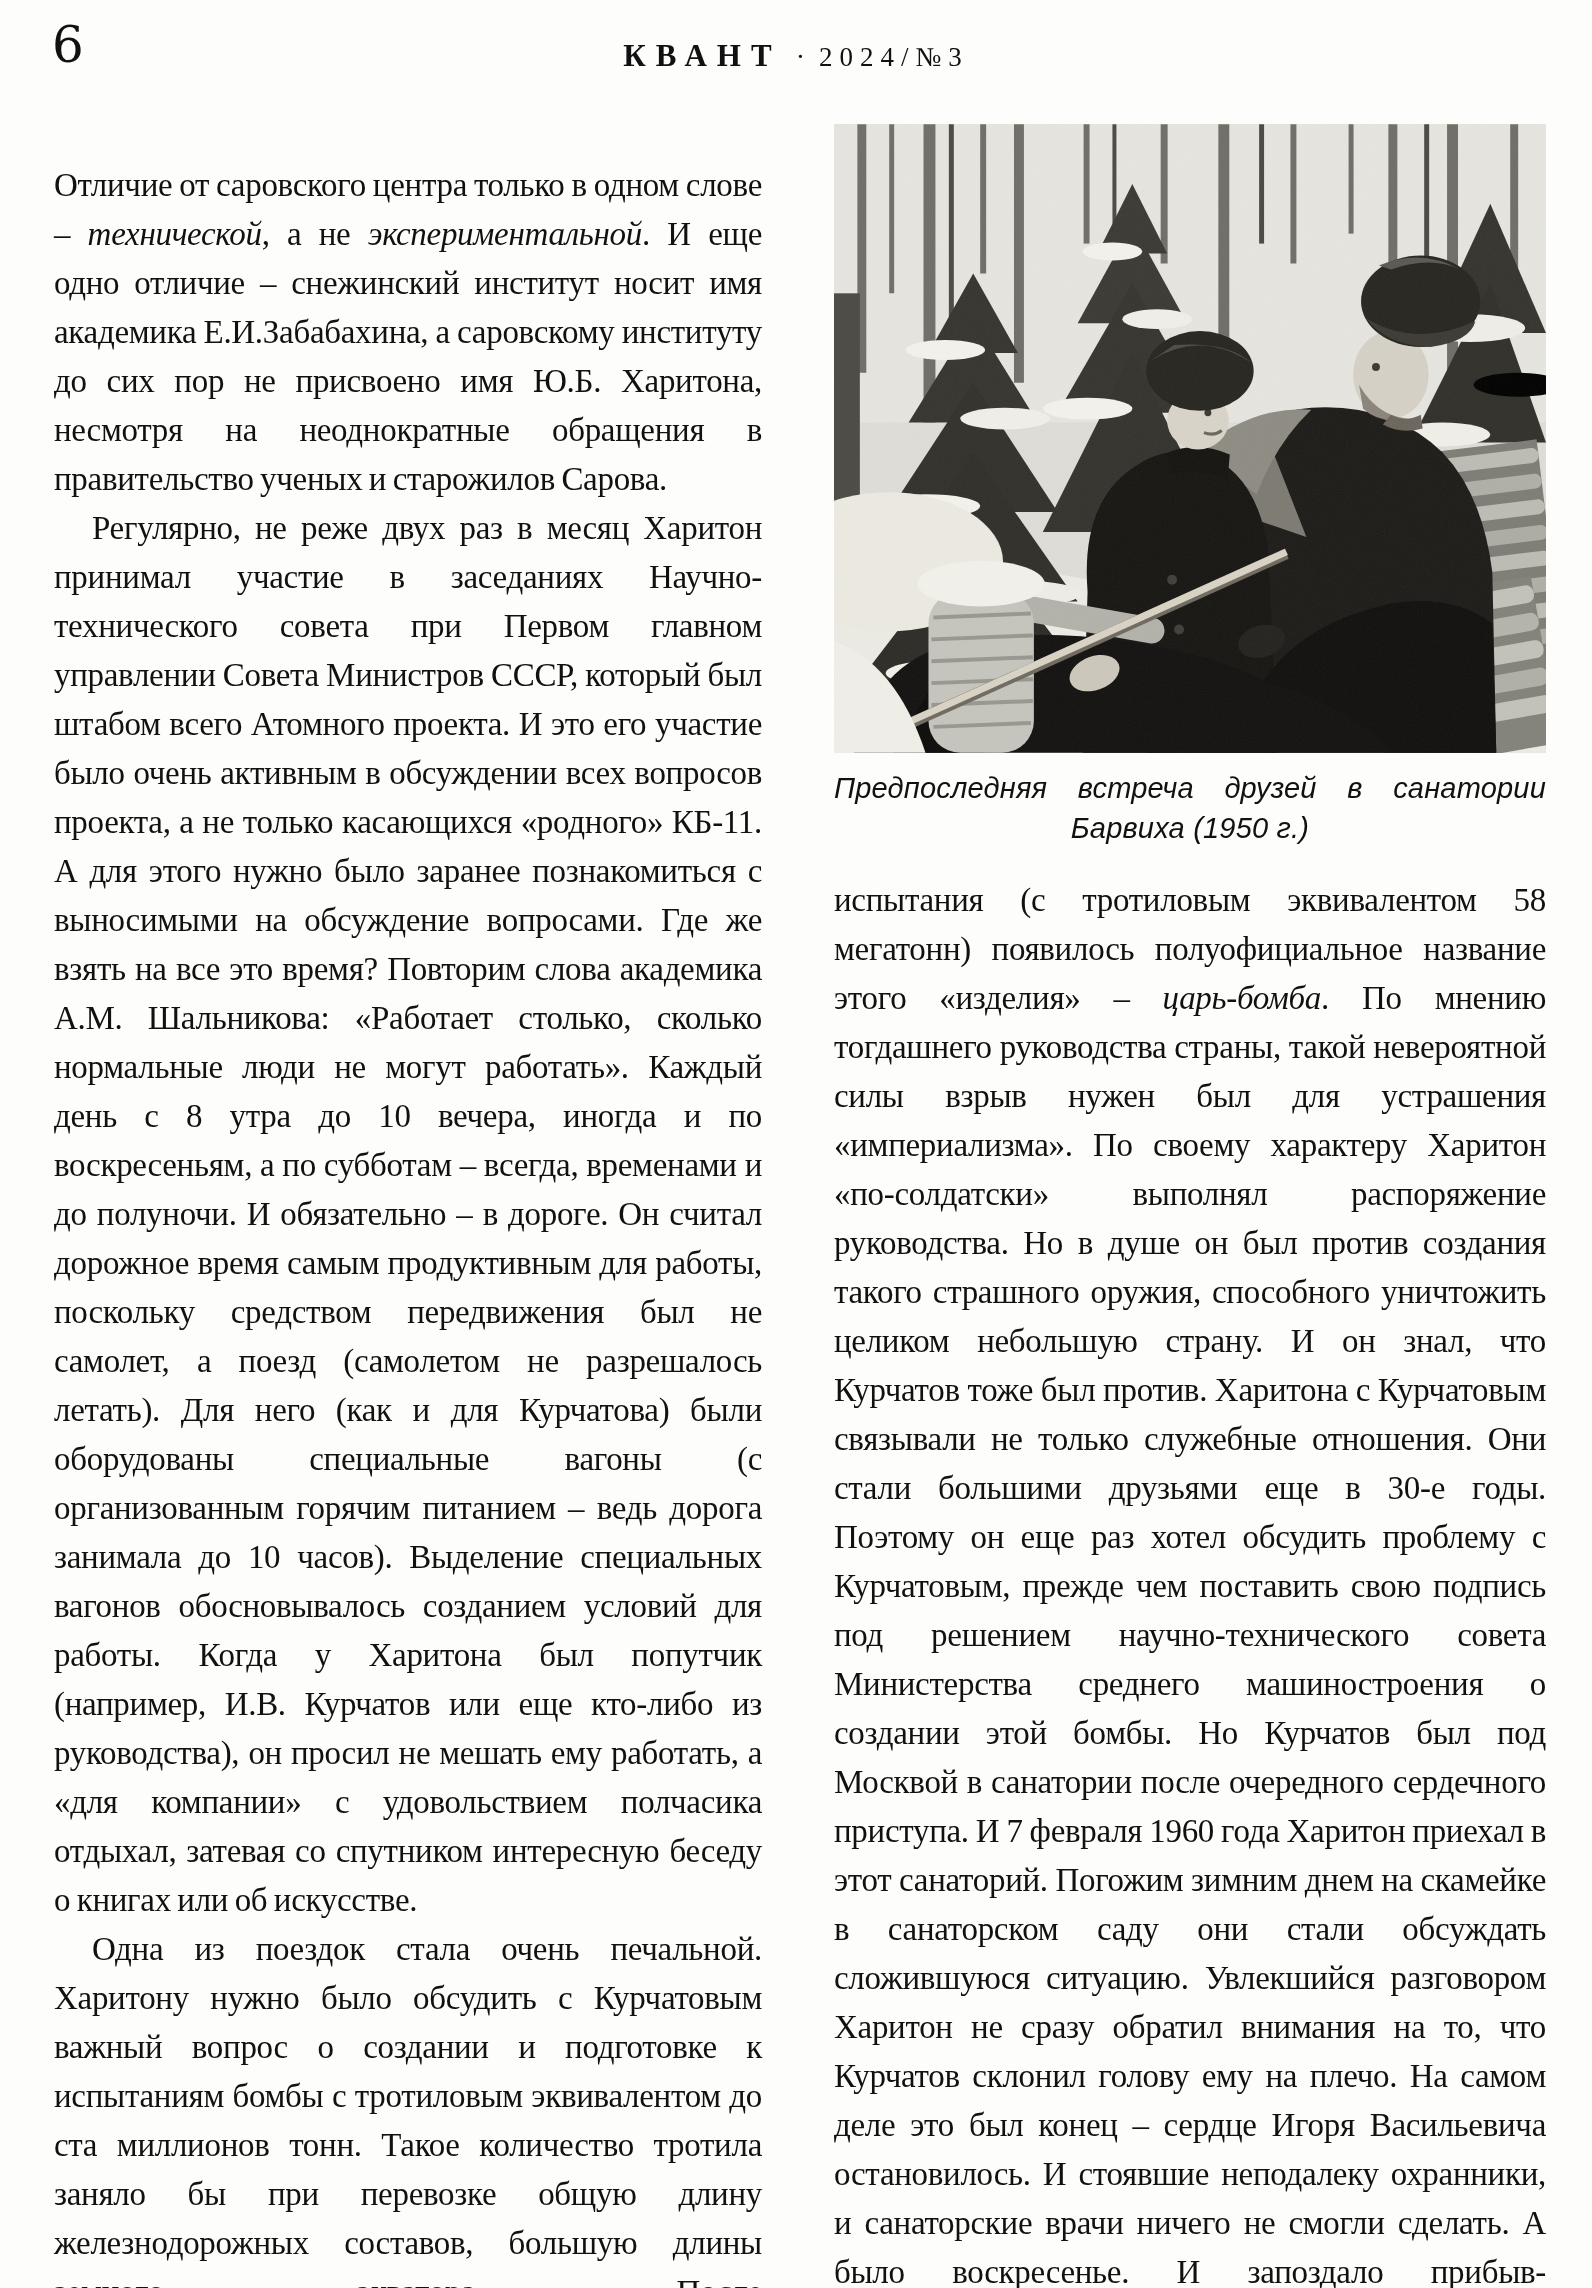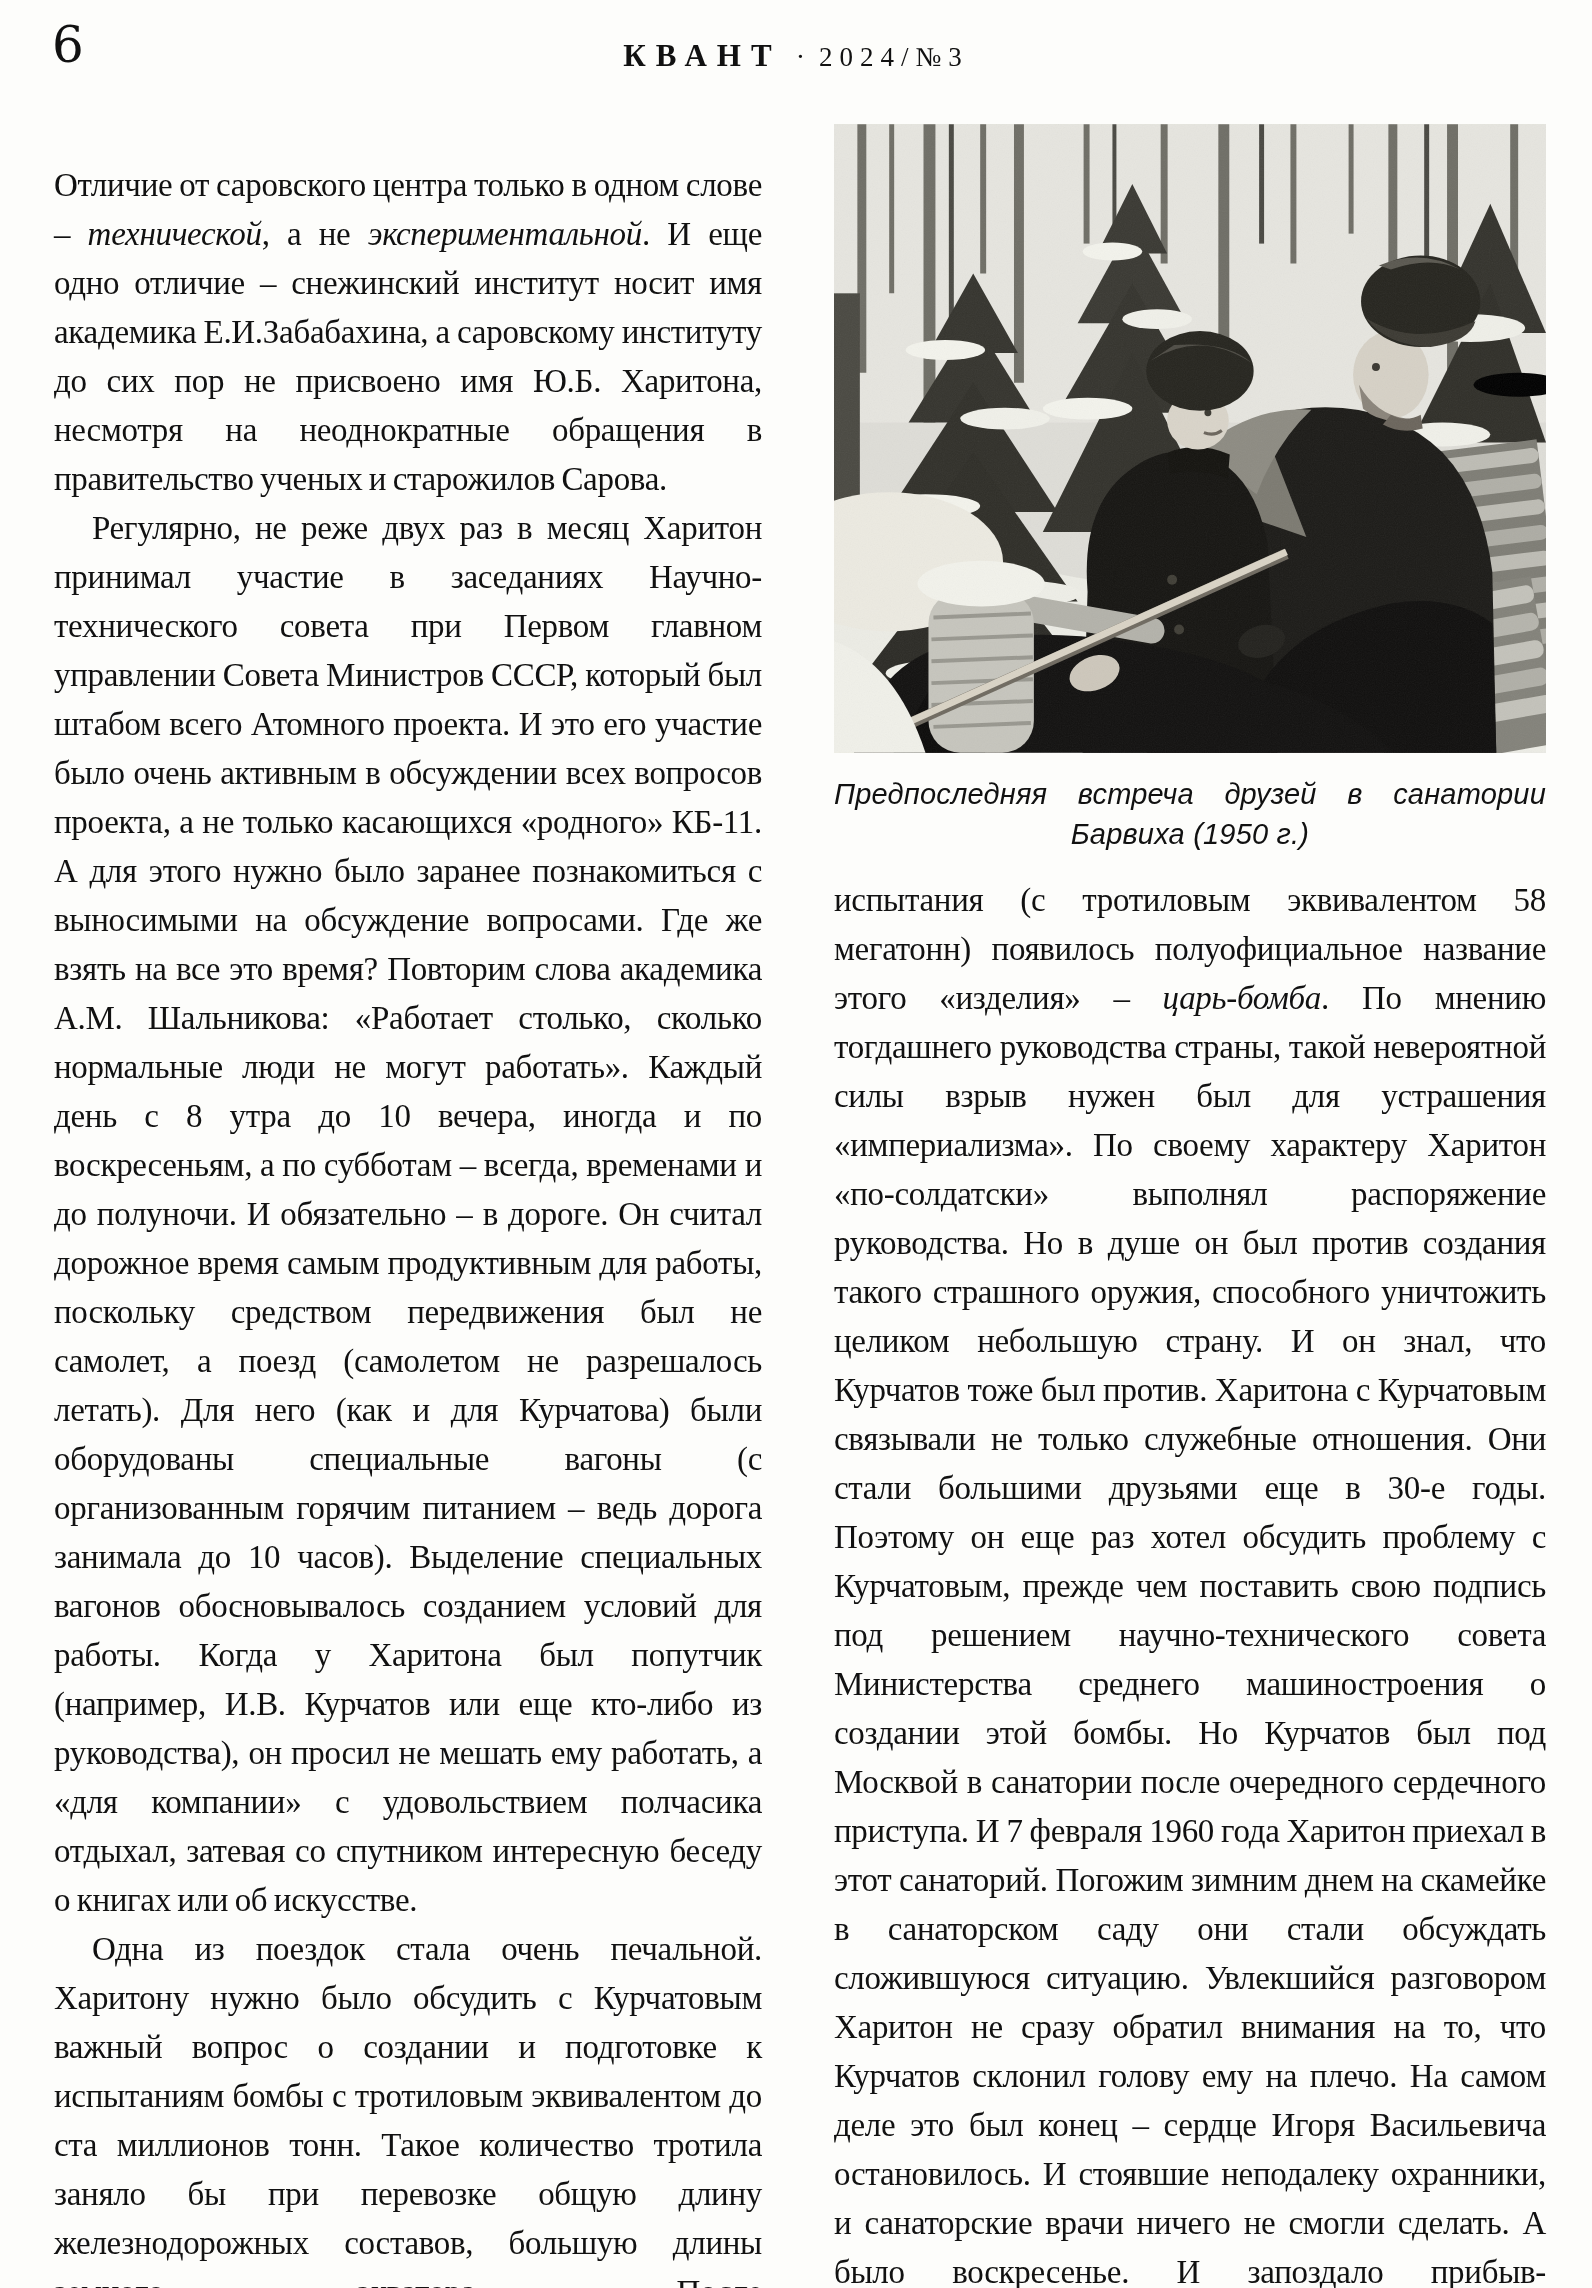--- a/index.html
+++ b/index.html
@@ -35,21 +35,21 @@
   .col-left{ left:54px; top:121px;margin-top:40px; }
   .col-right{ left:834px; top:876px; width:712px; }
   .para{ margin:0; }
   .para.indent{ text-indent:38px;font-family:Liberation Serif, serif; }
   .para.cont{ text-align-last:justify; }
   em{ font-style:italic; }
   
   .photo-figure{ position:absolute; left:834px; top:124px; width:712px; margin:0; }
   .photo-frame{ width:712px; height:629px; display:block; }
   figcaption{
-    margin-top:21px;
+    margin-top:15px;
     font-family:"Liberation Sans", sans-serif; font-style:italic;
     font-size:29px; line-height:40px; letter-spacing:0.2px;
   }
   .cap-line1{ display:block; text-align:justify; text-align-last:justify; }
   .cap-line2{ display:block; text-align:center; }
 </style>
 </head>
 <body>
 
 <div class="page">

